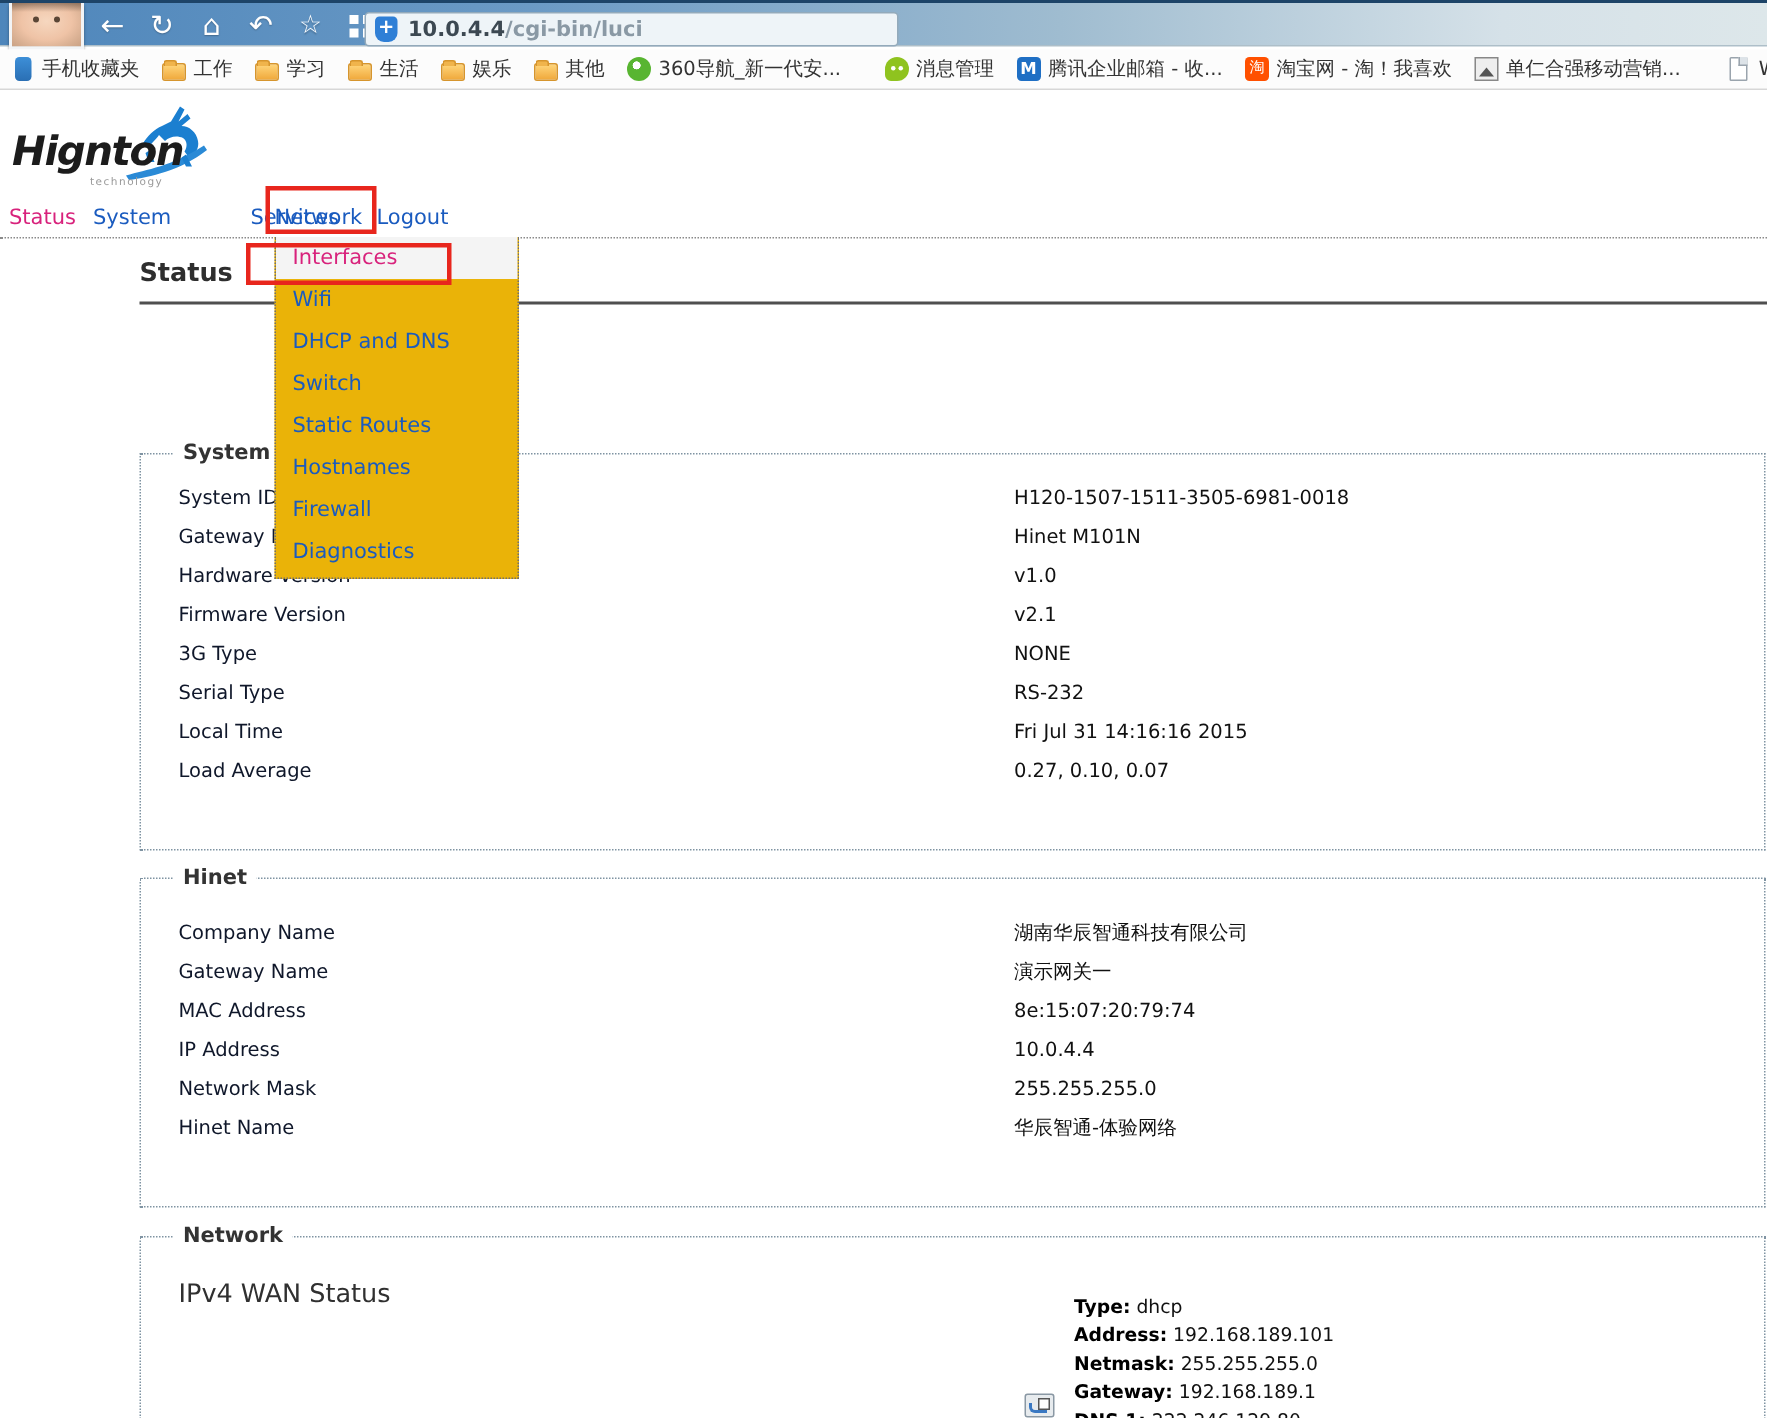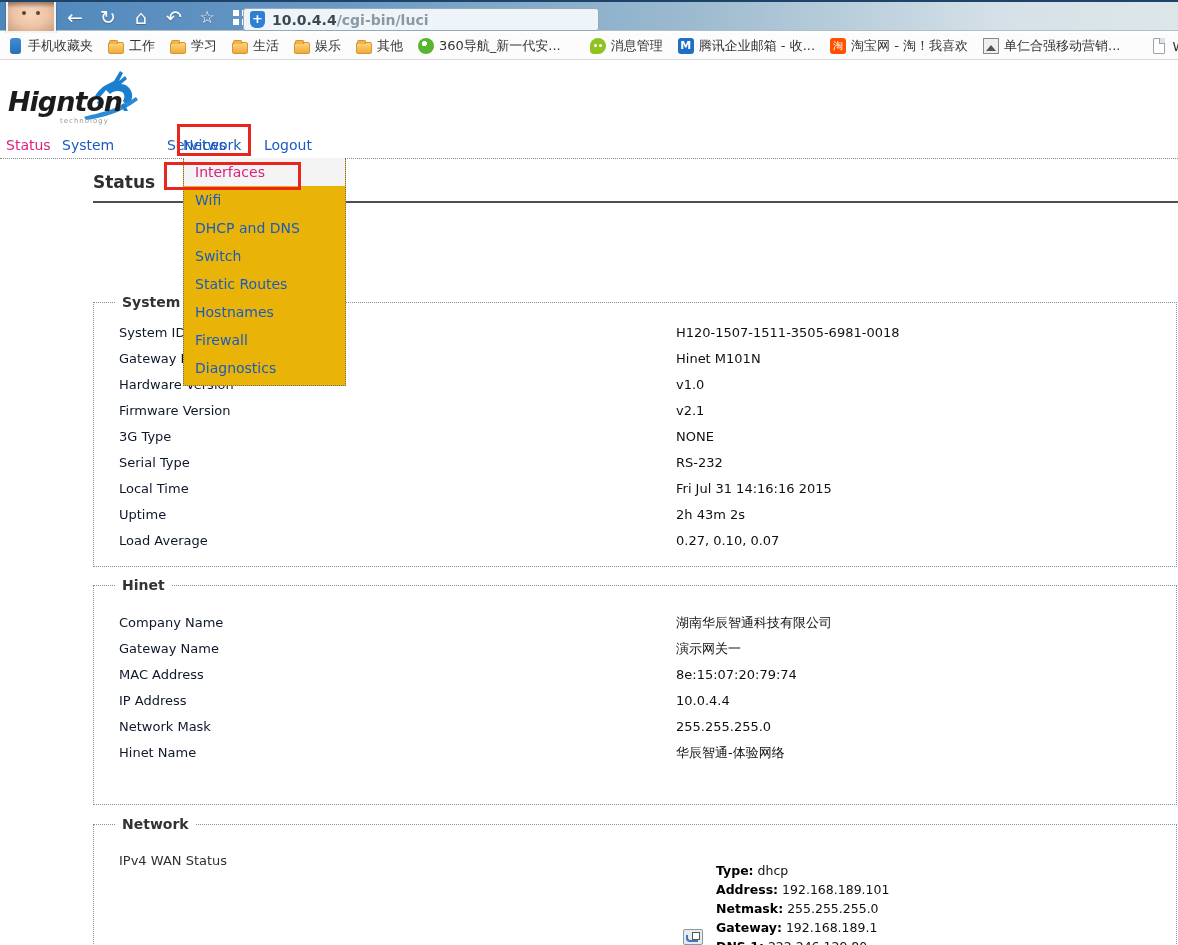--- a/index.html
+++ b/index.html
@@ -71,42 +71,42 @@
   .logo { position:absolute; left:8px; top:12px; width:150px; height:55px; }
   .logo-text { position:absolute; left:0; top:13px; font-size:27px; font-weight:bold;
     font-style:italic; color:#1c1c1c; letter-spacing:-1px; }
   .logo-sub { position:absolute; left:52px; top:44px; font-size:7px; color:#999;
     letter-spacing:1px; }
   .logo-animal { position:absolute; left:72px; top:-6px; }
 
   .mainnav { position:absolute; left:0; top:76px; width:1178px; height:21px; font-size:14px; }
   .mainnav a { position:absolute; text-decoration:none; cursor:pointer; }
   .nav-0 { left:6px; }  .nav-1 { left:62px; } .nav-2 { left:123px;margin-left:44px; }
-  .nav-3 { left:183px; } .nav-4 { left:264px; }
+  .nav-3 { left:183px; } .nav-4 { left:251px; }
   .menu-divider { position:absolute; left:0; top:97px; width:1178px; height:0;
     border-top:1px dotted #8a8a8a; }
 
   .content { position:absolute; left:0; top:97px; width:1178px; height:787px; }
   .page-title { position:absolute; left:93px; top:14px; width:1085px;
     font-size:17px; font-weight:bold; color:#2e2e2e; padding-bottom:9px;
     border-bottom:2px solid #4f4f4f; }
 
   .fieldset { position:absolute; left:93px; width:1084px;
     border:1px dotted #7f93a2; background:#fff; }
   .legend { position:absolute; top:-9px; left:22px; background:#fff; padding:0 6px;
     font-size:14px; font-weight:bold; color:#333; }
   .fs-system  { top:144px; height:265px; }
   .fs-hinet   { top:427px; height:220px; }
   .fs-network { top:666px; height:200px; }
   .rows { position:absolute; left:0; top:17px; width:100%; }
   .row { position:relative; height:26px; line-height:26px; font-size:13px; color:#222; }
   .row .lbl { position:absolute; left:25px; color:#0f172a; }
   .row .val { position:absolute; left:582px; color:#111; }
 
-  .wan-label { position:absolute; left:25px; top:28px; font-size:13px; color:#303030; }
+  .wan-label { position:absolute; left:25px; top:28px; font-size:17px; color:#303030; }
   .wan-block { position:absolute; left:584px; top:36px; display:flex; gap:8px; }
   .wan-icon-col { width:30px; text-align:center; padding-top:68px; }
   .eth-icon { display:inline-block; width:20px; height:16px; background:#e7ebee;
     border:1px solid #8a98a4; border-radius:2px; position:relative; }
   .eth-icon::before { content:""; position:absolute; right:2px; top:2px; width:6px; height:6px;
     background:#fff; border:1px solid #555; }
   .eth-icon::after { content:""; position:absolute; left:2px; bottom:2px; width:10px; height:5px;
     border-bottom:2px solid #3a78c2; border-left:2px solid #3a78c2; border-radius:0 0 0 4px; }
   .wan-lines { font-size:12.5px; color:#111; }
   .wan-lines .wl { height:19px; line-height:19px; }
@@ -244,24 +244,20 @@
             <span class="lbl">3G Type</span>
             <span class="val">NONE</span>
           </div>
         <div class="row">
             <span class="lbl">Serial Type</span>
             <span class="val">RS-232</span>
           </div>
         <div class="row">
             <span class="lbl">Local Time</span>
             <span class="val">Fri Jul 31 14:16:16 2015</span>
-          </div>
-        <div class="row">
-            <span class="lbl">Uptime</span>
-            <span class="val">2h 43m 2s</span>
           </div>
         <div class="row">
             <span class="lbl">Load Average</span>
             <span class="val">0.27, 0.10, 0.07</span>
           </div>
       </div>
     </div>
 
     <div class="fieldset fs-hinet">
       <span class="legend">Hinet</span>

